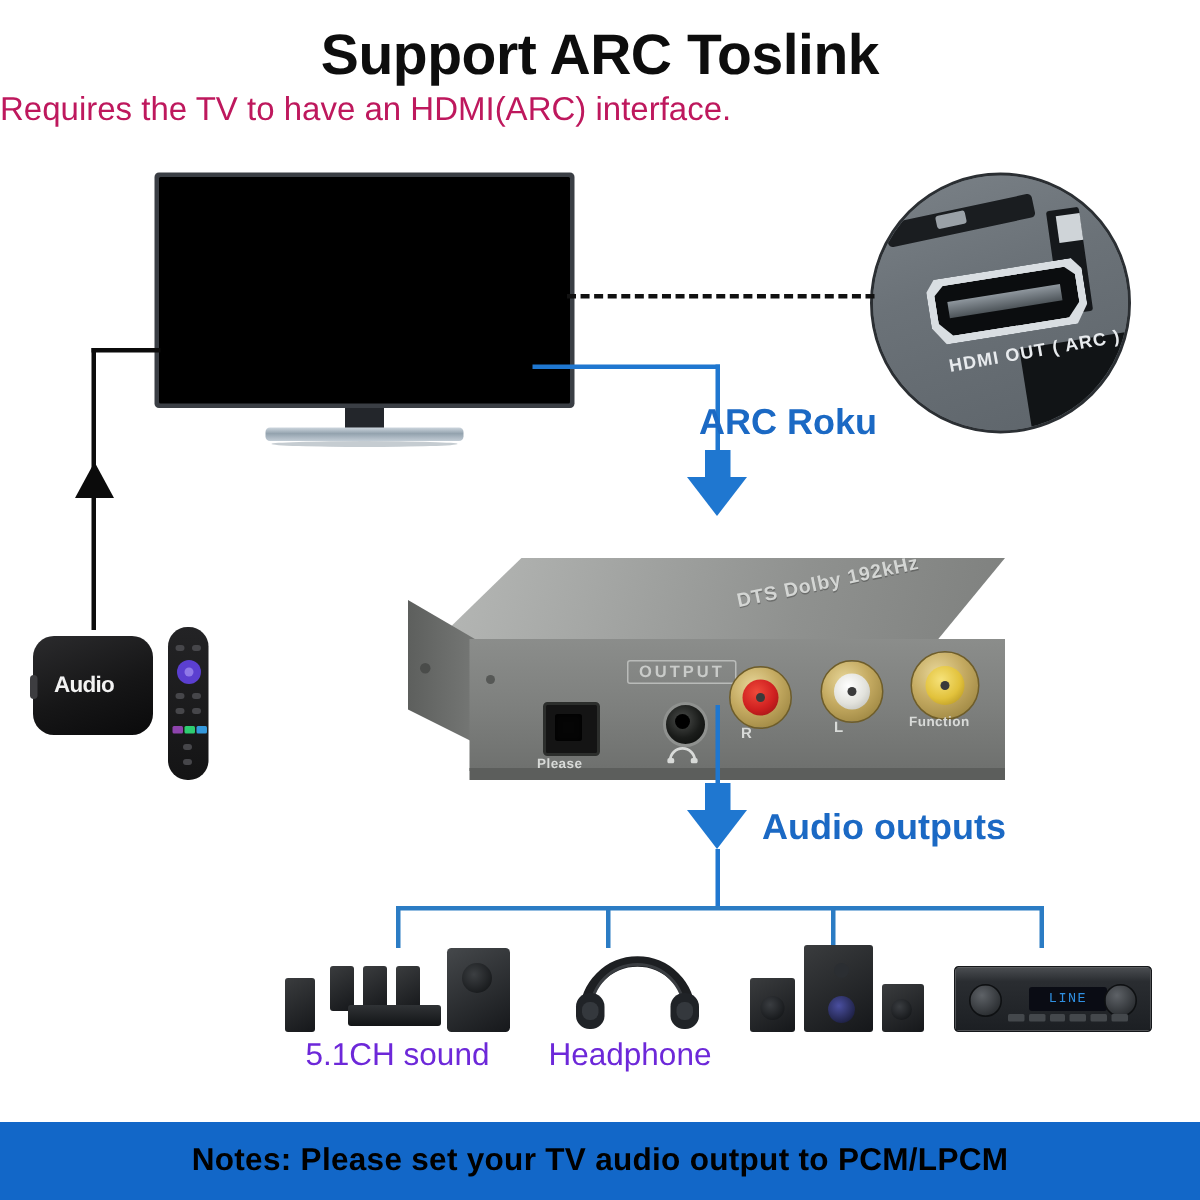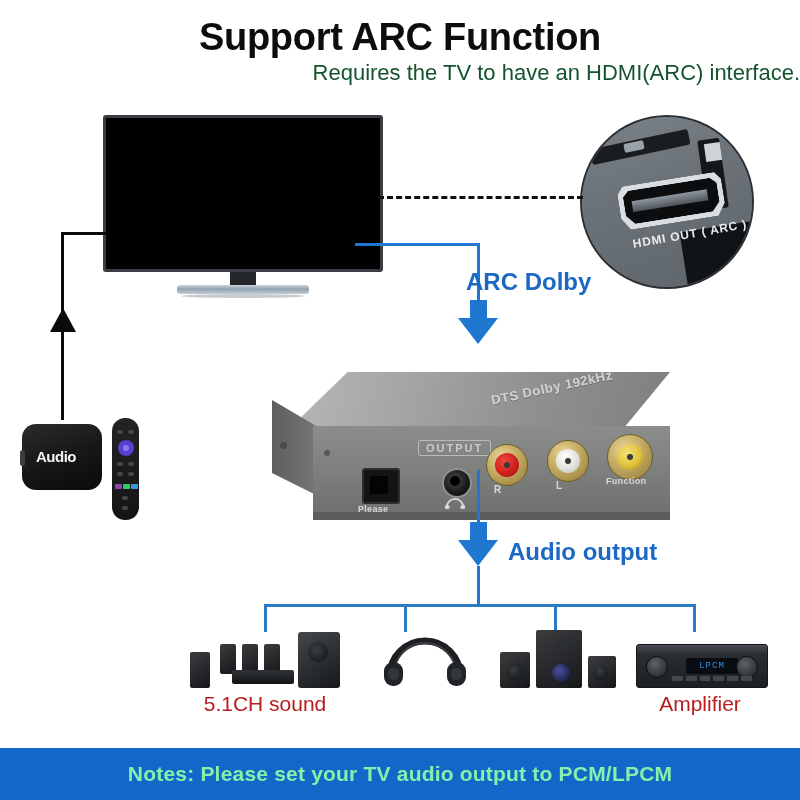--- a/index.html
+++ b/index.html
@@ -4,21 +4,21 @@
 <style>
   html,body{margin:0;padding:0;background:#fff;}
   body{width:800px;height:800px;position:relative;overflow:hidden;
        font-family:"Liberation Sans", sans-serif;color:#111;}
   .stage{position:absolute;inset:0;width:800px;height:800px;}
   .abs{position:absolute;}
 
   
   #title{left:0;top:16px;width:800px;text-align:center;font-size:38px;font-weight:bold;
          letter-spacing:-0.3px;color:#0d0d0d;}
-  #subtitle{left:0;top:60px;width:800px;text-align:right;font-size:22px;color:#14532d;}
+  #subtitle{left:0;top:60px;width:800px;text-align:left;font-size:22px;color:#be185d;}
 
   
   #tv-wrap{left:103px;top:115px;width:280px;height:190px;}
   #tv-bezel{position:absolute;left:0;top:0;width:280px;height:157px;background:#3a3e44;
             border-radius:3px;padding:3px;box-sizing:border-box;}
   #tv-screen{width:100%;height:100%;background:#000;border-radius:1px;}
   #tv-neck{position:absolute;left:127px;top:157px;width:26px;height:16px;background:#23262b;}
   #tv-base{position:absolute;left:74px;top:170px;width:132px;height:9px;border-radius:3px;
            background:linear-gradient(180deg,#cdd6de 0%,#93a2ae 45%,#c2ccd5 100%);}
   #tv-base-shadow{position:absolute;left:78px;top:179px;width:124px;height:4px;border-radius:50%;
@@ -140,21 +140,21 @@
      background:linear-gradient(180deg,#232325 0%,#141415 100%);}
   #rm-pad{position:absolute;left:118px;top:440px;width:16px;height:16px;border-radius:50%;
      background:#5b3fd0;}
   #rm-ok{position:absolute;left:123px;top:445px;width:6px;height:6px;border-radius:50%;
      background:#8f79e8;}
   .rm-btn{position:absolute;width:6px;height:4px;border-radius:2px;background:#46464a;}
   .rm-color{position:absolute;width:7px;height:5px;border-radius:1px;}
   #tvbox-lbl{left:0;top:514px;width:170px;text-align:center;font-size:22px;color:#141414;}
 
   
-  .dev-lbl{position:absolute;font-size:21px;color:#b91c1c;text-align:center;}
+  .dev-lbl{position:absolute;font-size:21px;color:#6d28d9;text-align:center;}
   #lbl-51{left:180px;top:692px;width:170px;}
   #lbl-hp{left:340px;top:692px;width:160px;}
   #lbl-rl{left:490px;top:692px;width:150px;}
   #lbl-amp{left:630px;top:692px;width:140px;}
 
   
   #sp51{left:190px;top:630px;width:150px;height:58px;}
   .spk{position:absolute;background:linear-gradient(150deg,#3a3c3e,#15171a);border-radius:2px;}
   #sub{position:absolute;left:108px;top:2px;width:42px;height:56px;border-radius:3px;
      background:linear-gradient(150deg,#45484b,#16181b);}
@@ -179,28 +179,28 @@
      letter-spacing:1px;}
   .amp-knob{position:absolute;top:656px;width:20px;height:20px;border-radius:50%;
      background:radial-gradient(circle at 38% 33%,#5e6267,#1b1e21);border:1px solid #0e1012;}
   #amp-knob-l{left:646px;} #amp-knob-r{left:736px;}
   #amp-btns{position:absolute;left:672px;top:676px;width:80px;height:5px;display:flex;gap:3px;}
   .amp-btn{flex:1;height:5px;background:#44484c;border-radius:1px;}
 
   
   #notes{left:0;top:748px;width:800px;height:52px;background:#1267c8;
      display:flex;align-items:center;justify-content:center;}
-  #notes-txt{color:#86efac;font-size:21px;font-weight:bold;letter-spacing:.2px;}
+  #notes-txt{color:#000000;font-size:21px;font-weight:bold;letter-spacing:.2px;}
 </style>
 </head>
 <body>
 
 <div class="stage">
 
-  <div class="abs" id="title">Support ARC Function</div>
+  <div class="abs" id="title">Support ARC Toslink</div>
   <div class="abs" id="subtitle">Requires the TV to have an HDMI(ARC) interface.</div>
 
   <div class="abs" id="tv-wrap">
     <div id="tv-bezel">
       <div id="tv-screen"></div>
     </div>
     <div id="tv-neck"></div>
     <div id="tv-base"></div>
     <div id="tv-base-shadow"></div>
   </div>
@@ -222,21 +222,21 @@
   <div class="abs" id="hdmi-dash"></div>
 
   <div class="abs" id="blk-h"></div>
   <div class="abs" id="blk-v"></div>
   <div class="abs" id="blk-arrow"></div>
 
   <div class="abs" id="arc-h"></div>
   <div class="abs" id="arc-v"></div>
   <div class="abs" id="arc-arrow-stem"></div>
   <div class="abs" id="arc-arrow-head"></div>
-  <div class="abs" id="arc-label">ARC Dolby</div>
+  <div class="abs" id="arc-label">ARC Roku</div>
 
   <div class="abs" id="dev">
     <div id="dev-top"></div>
     <div id="dev-left"></div>
     <div id="dev-face"></div>
     <div id="dev-bot"></div>
 
     <div id="dev-top-text">DTS Dolby 192kHz</div>
     <div id="dev-output-lbl">OUTPUT</div>
 
@@ -269,21 +269,21 @@
     </div>
 
     <div class="jack-lbl" id="lbl-R">R</div>
     <div class="jack-lbl" id="lbl-L">L</div>
     <div class="jack-lbl" id="lbl-coax">Function</div>
   </div>
 
   <div class="abs" id="ao-v1"></div>
   <div class="abs" id="ao-arrow-stem"></div>
   <div class="abs" id="ao-arrow-head"></div>
-  <div class="abs" id="ao-label">Audio output</div>
+  <div class="abs" id="ao-label">Audio outputs</div>
   <div class="abs" id="ao-v2"></div>
   <div class="abs" id="bus-h"></div>
   <div class="drop" id="drop1"></div>
   <div class="drop" id="drop2"></div>
   <div class="drop" id="drop3"></div>
   <div class="drop" id="drop4"></div>
 
   <div class="abs" id="roku"></div>
   <div id="roku-logo">Audio</div>
   <div id="roku-side"></div>
@@ -314,48 +314,48 @@
   <div class="dev-lbl" id="lbl-51">5.1CH sound</div>
 
   <svg class="abs" id="hp" viewBox="0 0 86 60">
     <path d="M8 48 A35 35 0 0 1 78 48" fill="none" stroke="#1d1f22" stroke-width="7" stroke-linecap="round"></path>
     <path d="M12 46 A31 31 0 0 1 74 46" fill="none" stroke="#3a3d41" stroke-width="2"></path>
     <rect x="2" y="34" width="19" height="24" rx="9" fill="#202327"></rect>
     <rect x="65" y="34" width="19" height="24" rx="9" fill="#202327"></rect>
     <rect x="6" y="40" width="11" height="12" rx="5" fill="#34383d"></rect>
     <rect x="69" y="40" width="11" height="12" rx="5" fill="#34383d"></rect>
   </svg>
+  <div class="dev-lbl" id="lbl-hp">Headphone</div>
 
   <div class="abs" id="rl">
     <div class="spk" style="left:0;top:26px;width:30px;height:36px;"></div>
     <div style="position:absolute;left:7px;top:38px;width:16px;height:16px;border-radius:50%;
          background:radial-gradient(circle at 40% 36%,#3a3d41,#0c0e10);"></div>
     <div class="spk" style="left:36px;top:4px;width:46px;height:58px;"></div>
     <div style="position:absolute;left:52px;top:38px;width:18px;height:18px;border-radius:50%;
          background:radial-gradient(circle at 40% 36%,#4a4fa0,#101227);"></div>
     <div style="position:absolute;left:56px;top:16px;width:10px;height:10px;border-radius:50%;
          background:#2b2e32;"></div>
     <div class="spk" style="left:88px;top:30px;width:28px;height:32px;"></div>
     <div style="position:absolute;left:94px;top:40px;width:14px;height:14px;border-radius:50%;
          background:radial-gradient(circle at 40% 36%,#3a3d41,#0c0e10);"></div>
   </div>
 
   <div class="abs" id="amp"></div>
   <div id="amp-disp">
-    <span id="amp-disp-txt">LPCM</span>
+    <span id="amp-disp-txt">LINE</span>
   </div>
   <div class="amp-knob" id="amp-knob-l"></div>
   <div class="amp-knob" id="amp-knob-r"></div>
   <div id="amp-btns">
     <div class="amp-btn"></div>
     <div class="amp-btn"></div>
     <div class="amp-btn"></div>
     <div class="amp-btn"></div>
     <div class="amp-btn"></div>
     <div class="amp-btn"></div>
   </div>
-  <div class="dev-lbl" id="lbl-amp">Amplifier</div>
 
   <div class="abs" id="notes">
     <span id="notes-txt">Notes: Please set your TV audio output to PCM/LPCM</span>
   </div>
 
 </div>
 
 </body></html>

